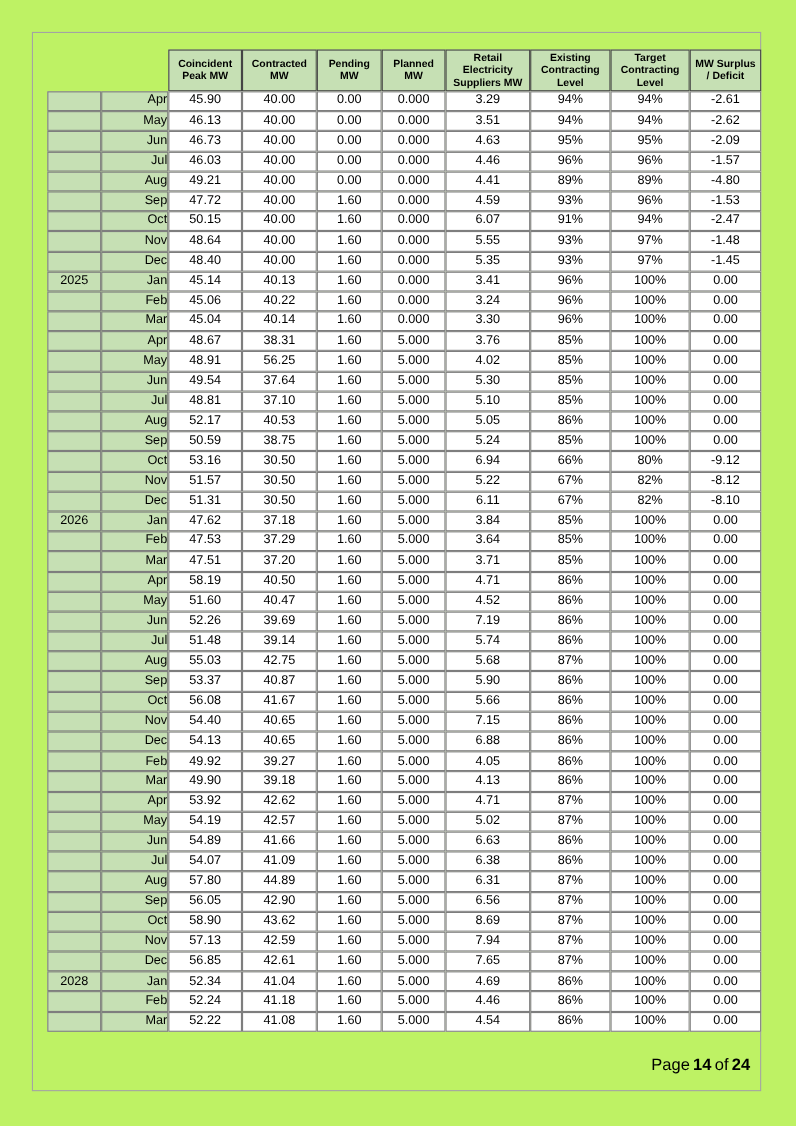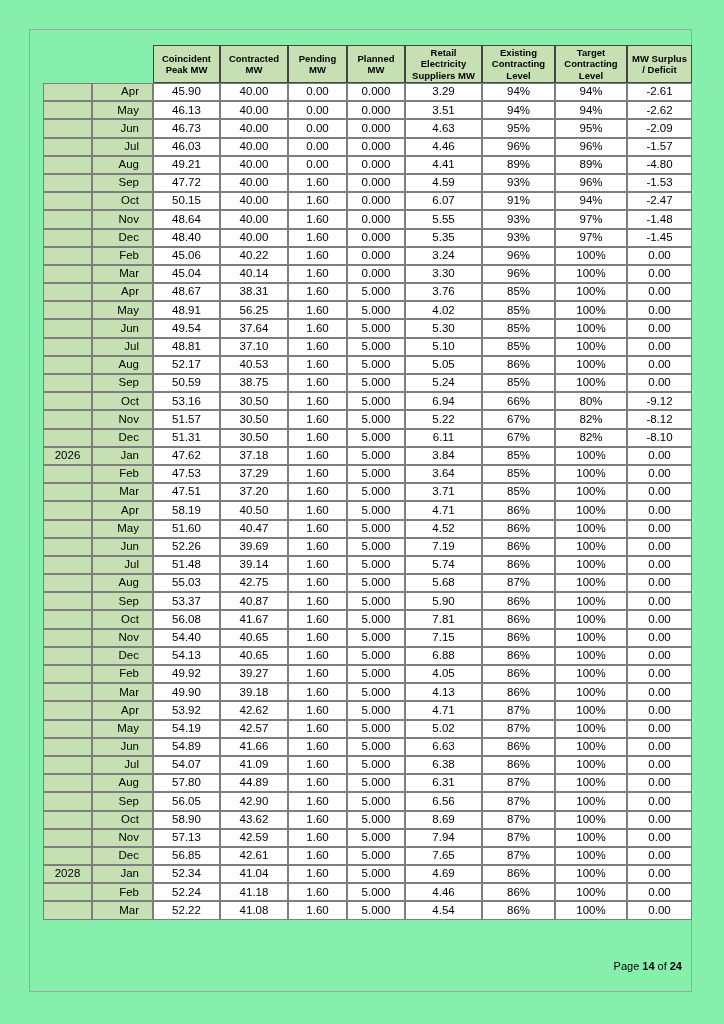--- a/index.html
+++ b/index.html
@@ -5,21 +5,21 @@
   html, body {
     margin: 0;
     padding: 0;
     background: #ffffff;
     font-family: "Liberation Sans", sans-serif;
   }
   #page {
     position: relative;
     width: 724px;
     height: 1024px;
-    background: #86efac;
+    background: #bef264;
     overflow: hidden;
   }
   .page-border {
     position: absolute;
     left: 29px;
     top: 29px;
     width: 663px;
     height: 963px;
     border: 1px solid #a3a3a3;
     box-sizing: border-box;
@@ -64,31 +64,30 @@
     padding: 0;
     line-height: 1;
   }
   td.year {
     background: #c6e0b4;
     text-align: center;
   }
   td.month {
     background: #c6e0b4;
     text-align: right;
-    padding-right: 13px;
   }
   td.val {
     background: #ffffff;
     text-align: center;
   }
   .footer {
     position: absolute;
     top: 960px;
     right: 42px;
-    font-size: 11px;
+    font-size: 15px;
     color: #000000;
     display: flex;
     gap: 3px;
     align-items: baseline;
   }
   .footer b { font-weight: bold; }
 </style>
 </head>
 <body>
 
@@ -224,20 +223,32 @@
           <td class="val">48.40</td>
           <td class="val">40.00</td>
           <td class="val">1.60</td>
           <td class="val">0.000</td>
           <td class="val">5.35</td>
           <td class="val">93%</td>
           <td class="val">97%</td>
           <td class="val">-1.45</td>
         </tr>
         <tr>
+          <td class="year">2025</td>
+          <td class="month">Jan</td>
+          <td class="val">45.14</td>
+          <td class="val">40.13</td>
+          <td class="val">1.60</td>
+          <td class="val">0.000</td>
+          <td class="val">3.41</td>
+          <td class="val">96%</td>
+          <td class="val">100%</td>
+          <td class="val">0.00</td>
+        </tr>
+        <tr>
           <td class="year"></td>
           <td class="month">Feb</td>
           <td class="val">45.06</td>
           <td class="val">40.22</td>
           <td class="val">1.60</td>
           <td class="val">0.000</td>
           <td class="val">3.24</td>
           <td class="val">96%</td>
           <td class="val">100%</td>
           <td class="val">0.00</td>
@@ -470,21 +481,21 @@
           <td class="val">100%</td>
           <td class="val">0.00</td>
         </tr>
         <tr>
           <td class="year"></td>
           <td class="month">Oct</td>
           <td class="val">56.08</td>
           <td class="val">41.67</td>
           <td class="val">1.60</td>
           <td class="val">5.000</td>
-          <td class="val">7.81</td>
+          <td class="val">5.66</td>
           <td class="val">86%</td>
           <td class="val">100%</td>
           <td class="val">0.00</td>
         </tr>
         <tr>
           <td class="year"></td>
           <td class="month">Nov</td>
           <td class="val">54.40</td>
           <td class="val">40.65</td>
           <td class="val">1.60</td>

